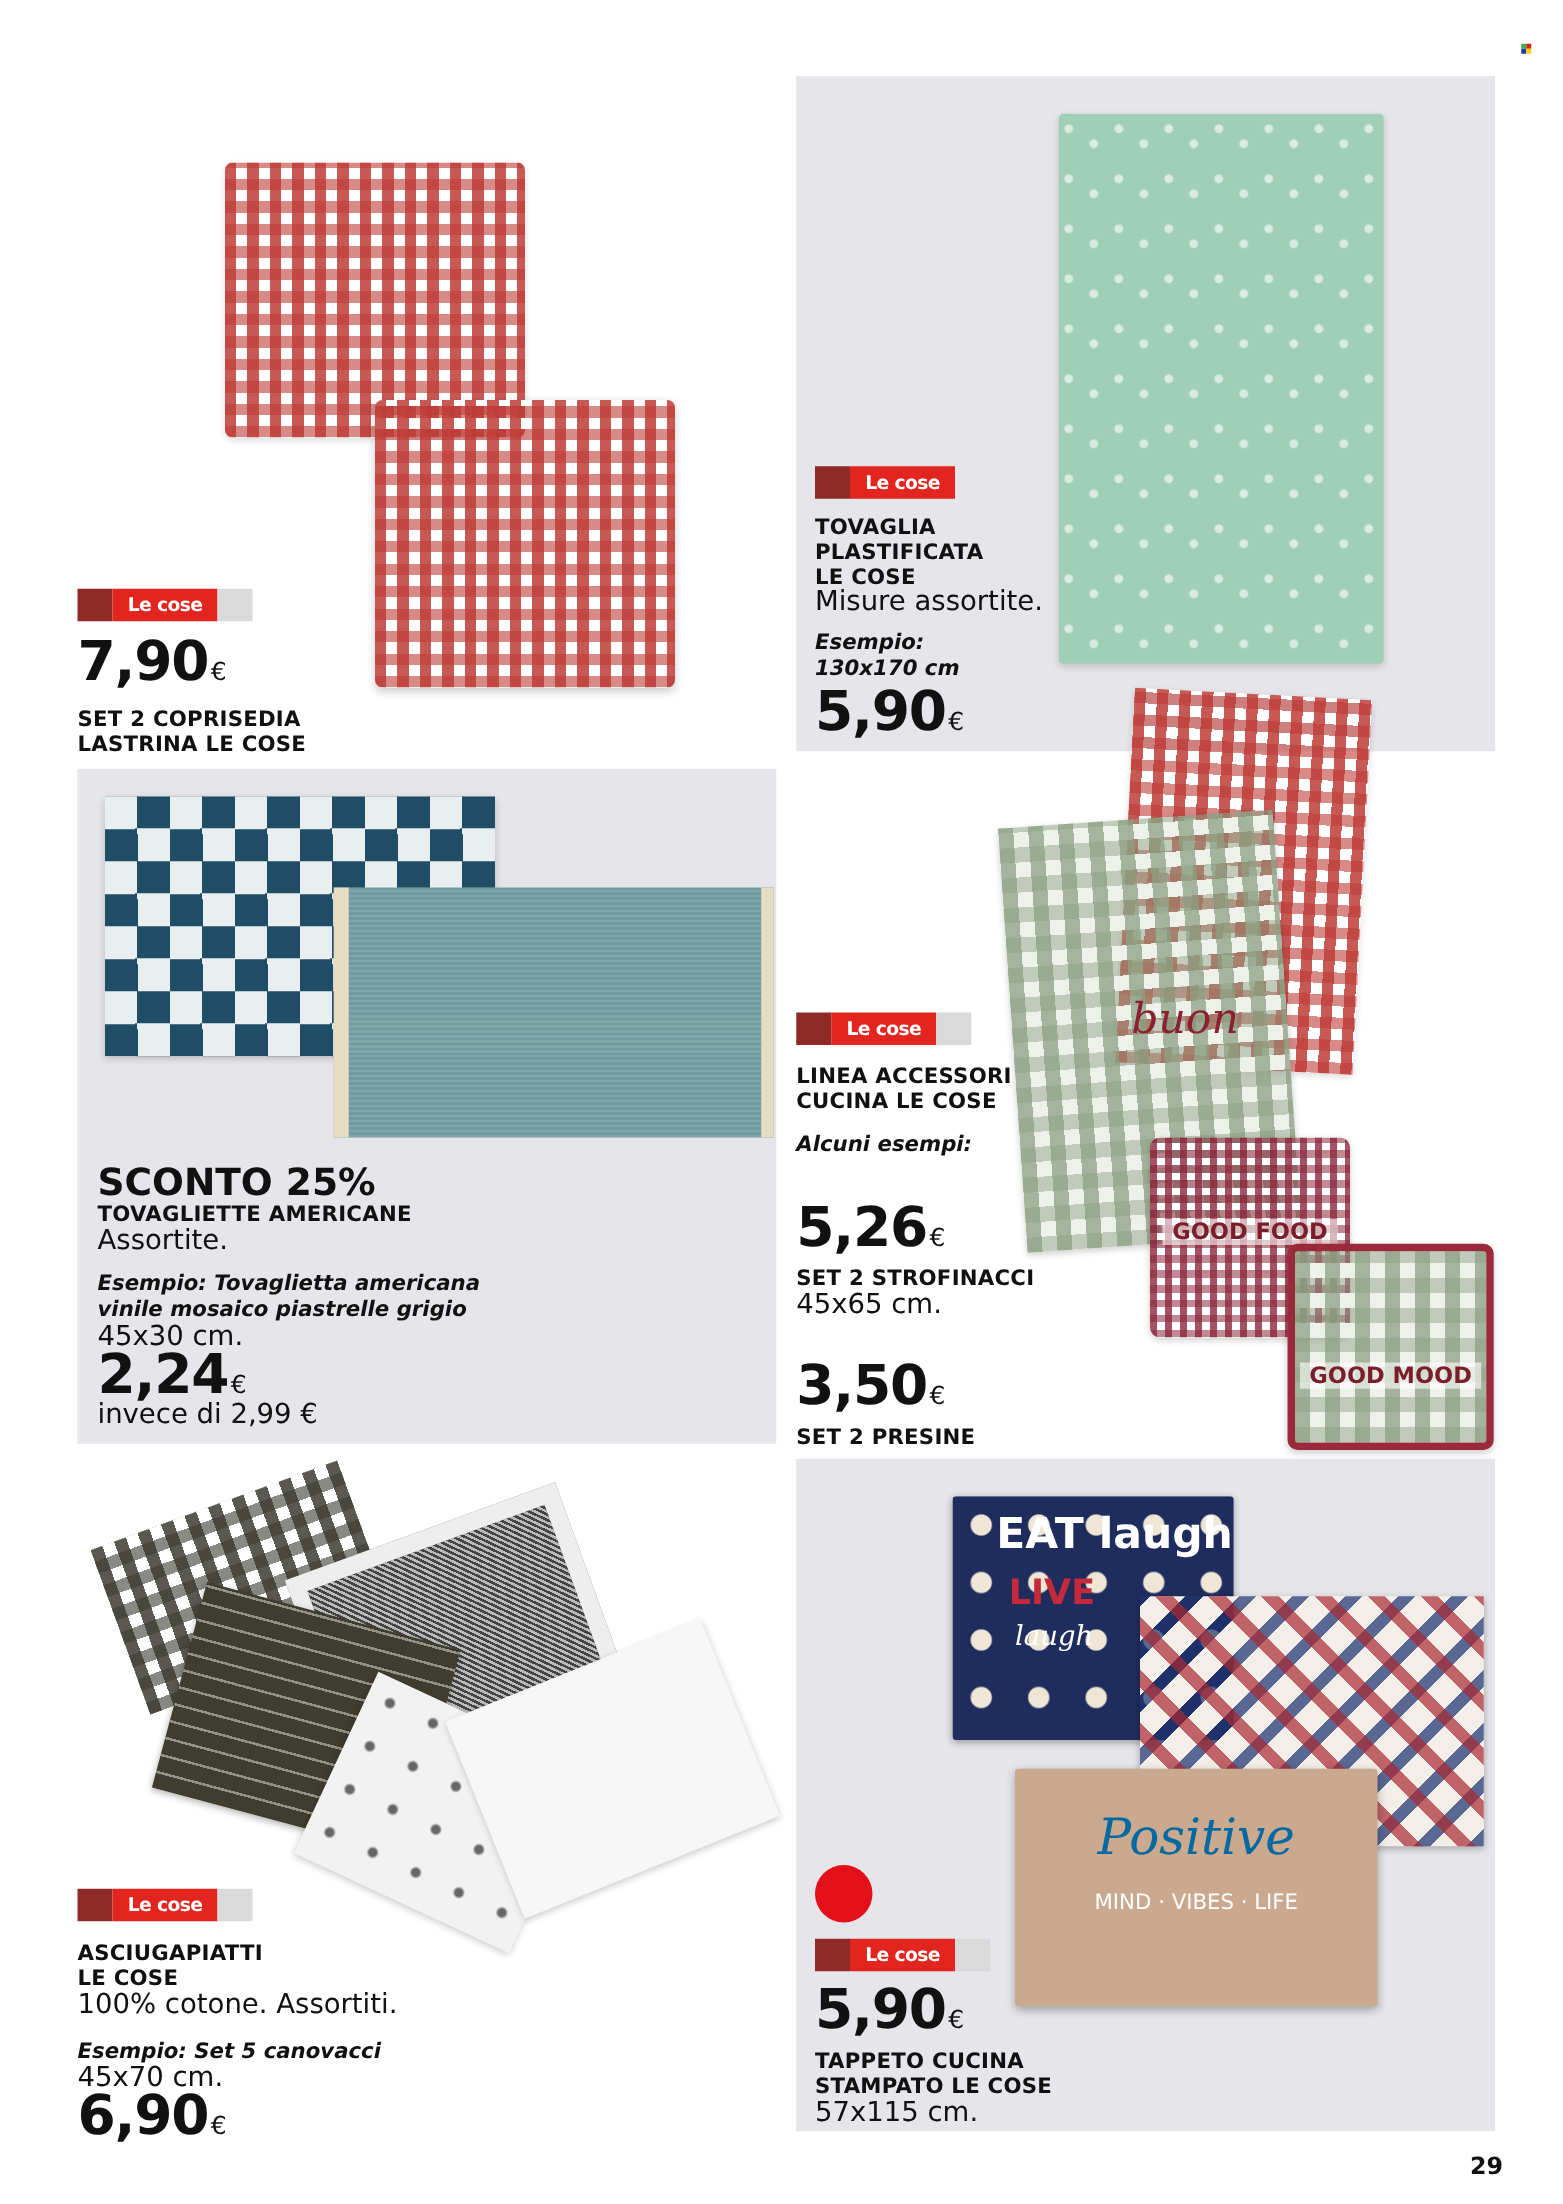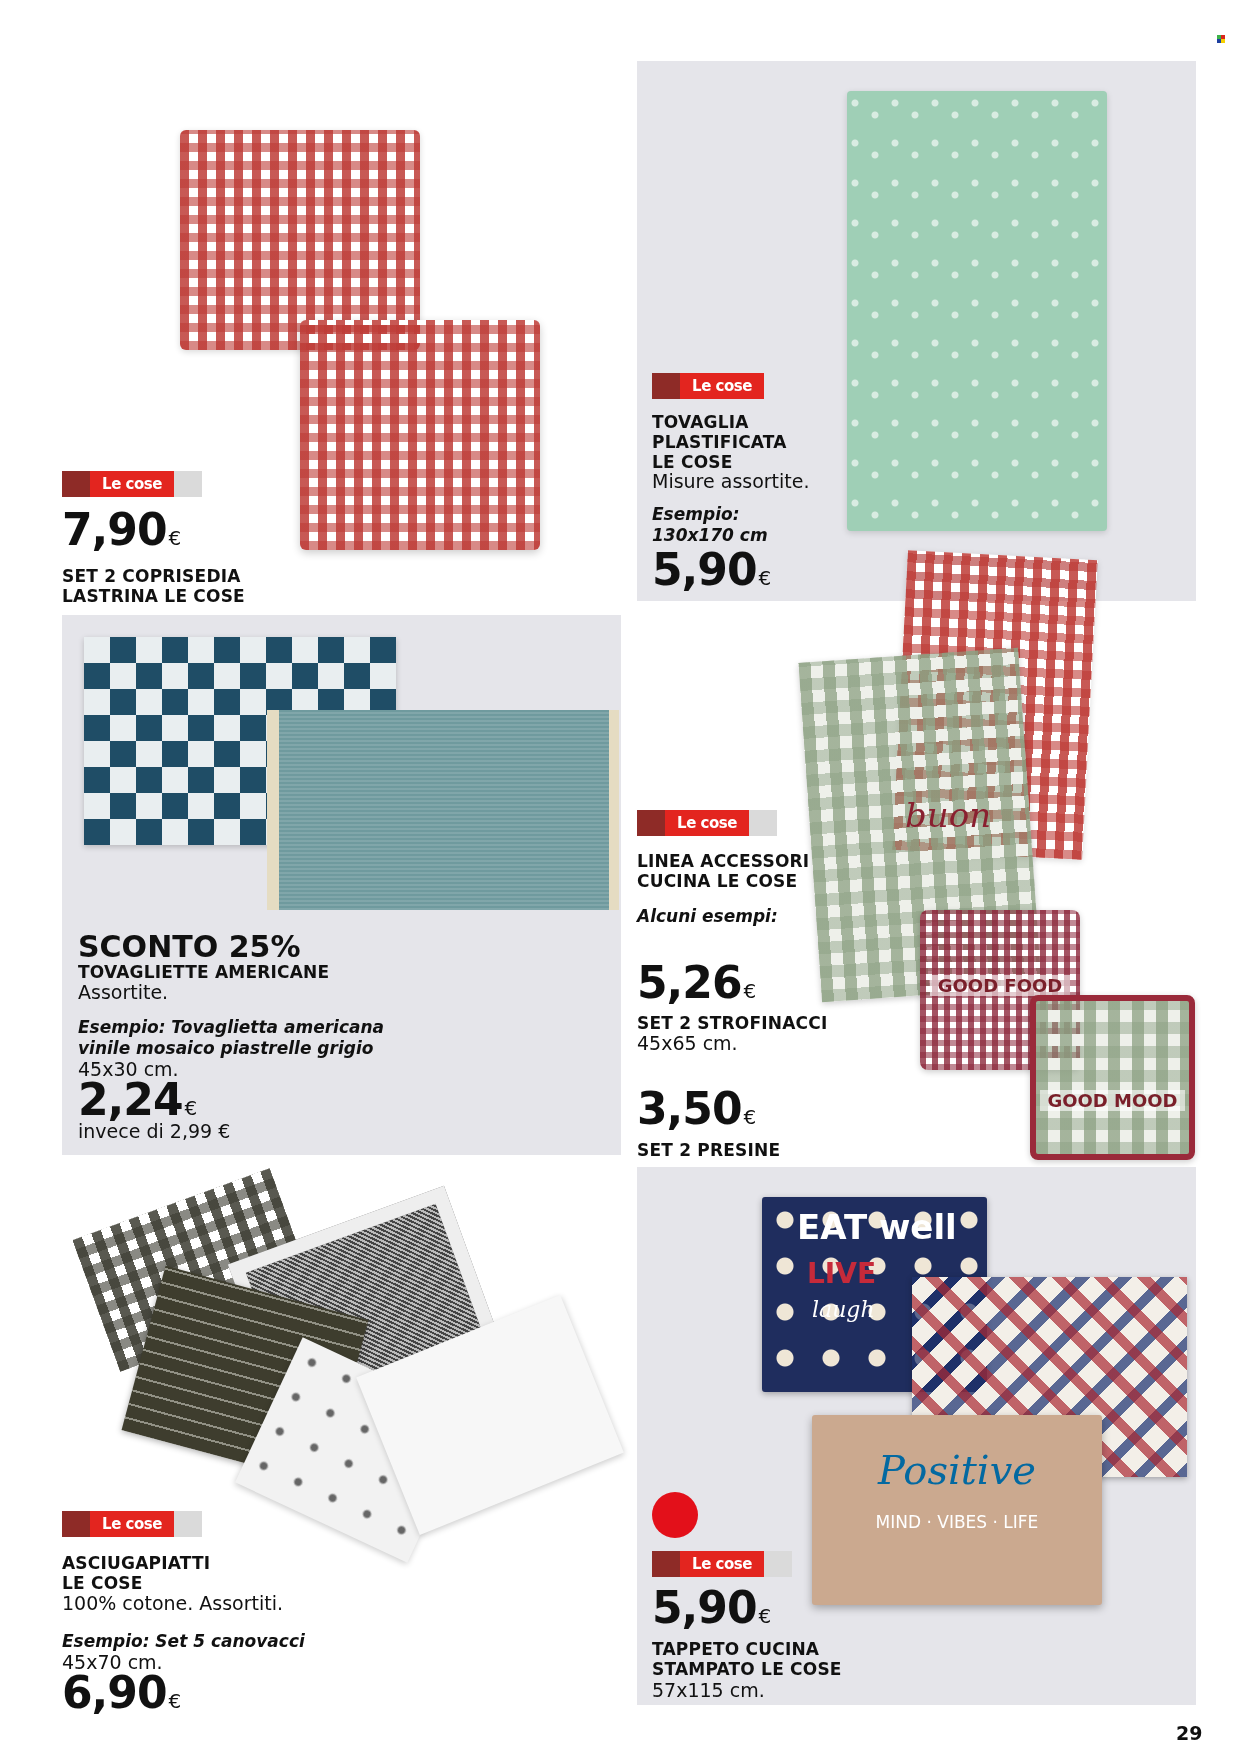--- a/index.html
+++ b/index.html
@@ -4,21 +4,21 @@
 <style>
   html,body{margin:0;padding:0;background:#fff;}
   body{width:1250px;height:1763px;position:relative;overflow:hidden;font-family:"DejaVu Sans","Liberation Sans",sans-serif;color:#111;}
   .abs{position:absolute;}
   .panel{position:absolute;background:#e5e5ea;}
   .badge{position:absolute;height:26px;width:140px;display:flex;}
   .badge .b1{width:28px;background:#8e2b27;}
   .badge .b2{width:84px;background:#e3251f;color:#fff;font-size:15px;font-weight:bold;display:flex;align-items:center;justify-content:center;letter-spacing:-0.5px;}
   .badge .b3{flex:1;background:#dadada;}
   .title{font-weight:bold;font-size:17px;line-height:20px;text-transform:uppercase;letter-spacing:0.2px;}
-  .sub{font-size:19px;line-height:21px;}
+  .sub{font-size:22px;line-height:21px;}
   .ex{font-weight:bold;font-style:italic;font-size:17px;line-height:21px;}
   .price{font-weight:bold;font-size:44px;line-height:46px;letter-spacing:-1px;}
   .price .eur{font-size:20px;font-weight:normal;margin-left:2px;}
   .big{font-weight:bold;font-size:30px;line-height:32px;}
   .gingham-red{background:
       repeating-linear-gradient(90deg,rgba(190,60,55,.85) 0 9px,rgba(255,255,255,0) 9px 18px),
       repeating-linear-gradient(0deg,rgba(190,60,55,.6) 0 9px,#fff 9px 18px);}
   .gingham-green{background:
       repeating-linear-gradient(90deg,rgba(140,160,130,.75) 0 12px,rgba(255,255,255,0) 12px 24px),
       repeating-linear-gradient(0deg,rgba(140,160,130,.55) 0 12px,#eef0ea 12px 24px);}
@@ -146,21 +146,21 @@
 <div class="abs sub" style="left:62px;top:1593px;">100% cotone. Assortiti.</div>
 <div class="abs ex" style="left:62px;top:1631px;">Esempio: Set 5 canovacci</div>
 <div class="abs sub" style="left:62px;top:1652px;">45x70 cm.</div>
 <div class="abs price" style="left:62px;top:1670px;">
   <span>6,90</span><span class="eur">€</span>
 </div>
 
 <div class="panel" style="left:637px;top:1167px;width:559px;height:538px;">
   <div class="abs" style="left:125px;top:30px;width:225px;height:195px;background:#1f2d5e;border-radius:3px;box-shadow:0 2px 6px rgba(0,0,0,.3);
     background-image:radial-gradient(circle,#efe6d6 8px,transparent 9px);background-size:46px 46px;"></div>
-  <div class="abs" style="left:160px;top:40px;font-size:34px;font-weight:bold;color:#fff;">EAT well</div>
+  <div class="abs" style="left:160px;top:40px;font-size:34px;font-weight:bold;color:#fff;">EAT laugh</div>
   <div class="abs" style="left:170px;top:90px;font-size:28px;font-weight:bold;color:#c62a3a;">LIVE</div>
   <div class="abs" style="left:175px;top:130px;font-family:'DejaVu Serif',serif;font-style:italic;font-size:22px;color:#fff;">laugh</div>
   <div class="abs" style="left:275px;top:110px;width:275px;height:200px;box-shadow:0 2px 6px rgba(0,0,0,.3);
     background:repeating-linear-gradient(45deg,rgba(170,40,50,.7) 0 10px,transparent 10px 30px),repeating-linear-gradient(-45deg,rgba(30,50,110,.7) 0 10px,#f3efe8 10px 30px);"></div>
   <div class="abs" style="left:175px;top:248px;width:290px;height:190px;background:#cba98f;border-radius:3px;box-shadow:0 3px 8px rgba(0,0,0,.3);"></div>
   <div class="abs" style="left:200px;top:280px;width:240px;text-align:center;font-family:'DejaVu Serif',serif;font-style:italic;font-size:40px;color:#0369a1;">Positive</div>
   <div class="abs" style="left:200px;top:345px;width:240px;text-align:center;font-size:17px;color:#fff;">MIND · VIBES · LIFE</div>
   <div class="abs" style="left:15px;top:325px;width:46px;height:46px;border-radius:50%;background:#e3101a;"></div>
   <div class="badge" style="left:15px;top:384px;">
     <span class="b1"></span>

